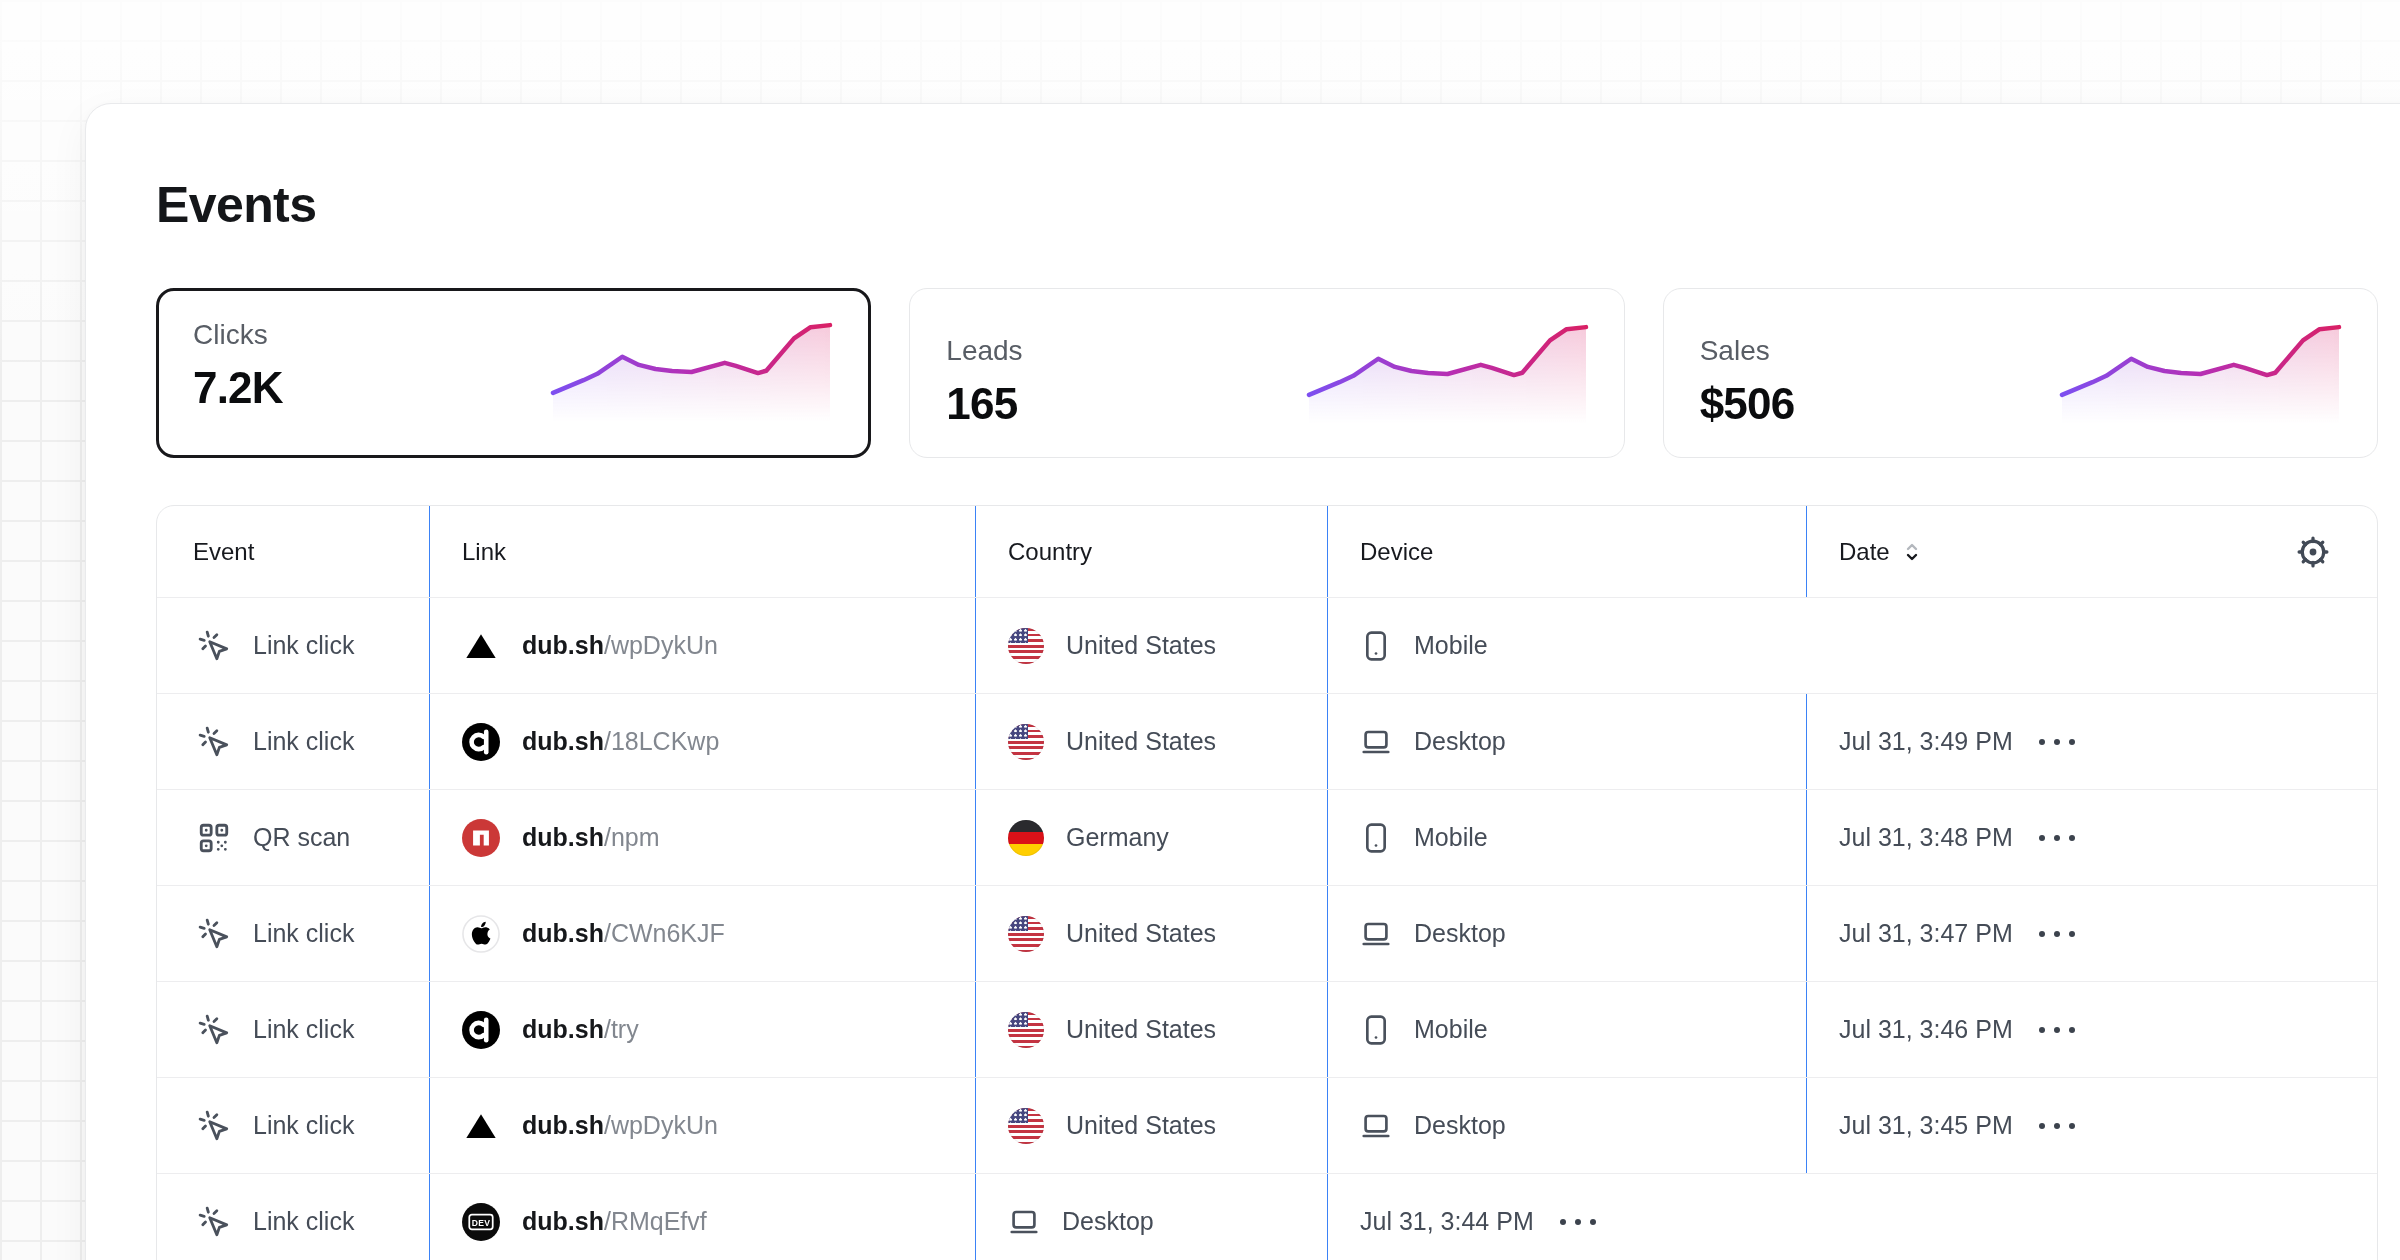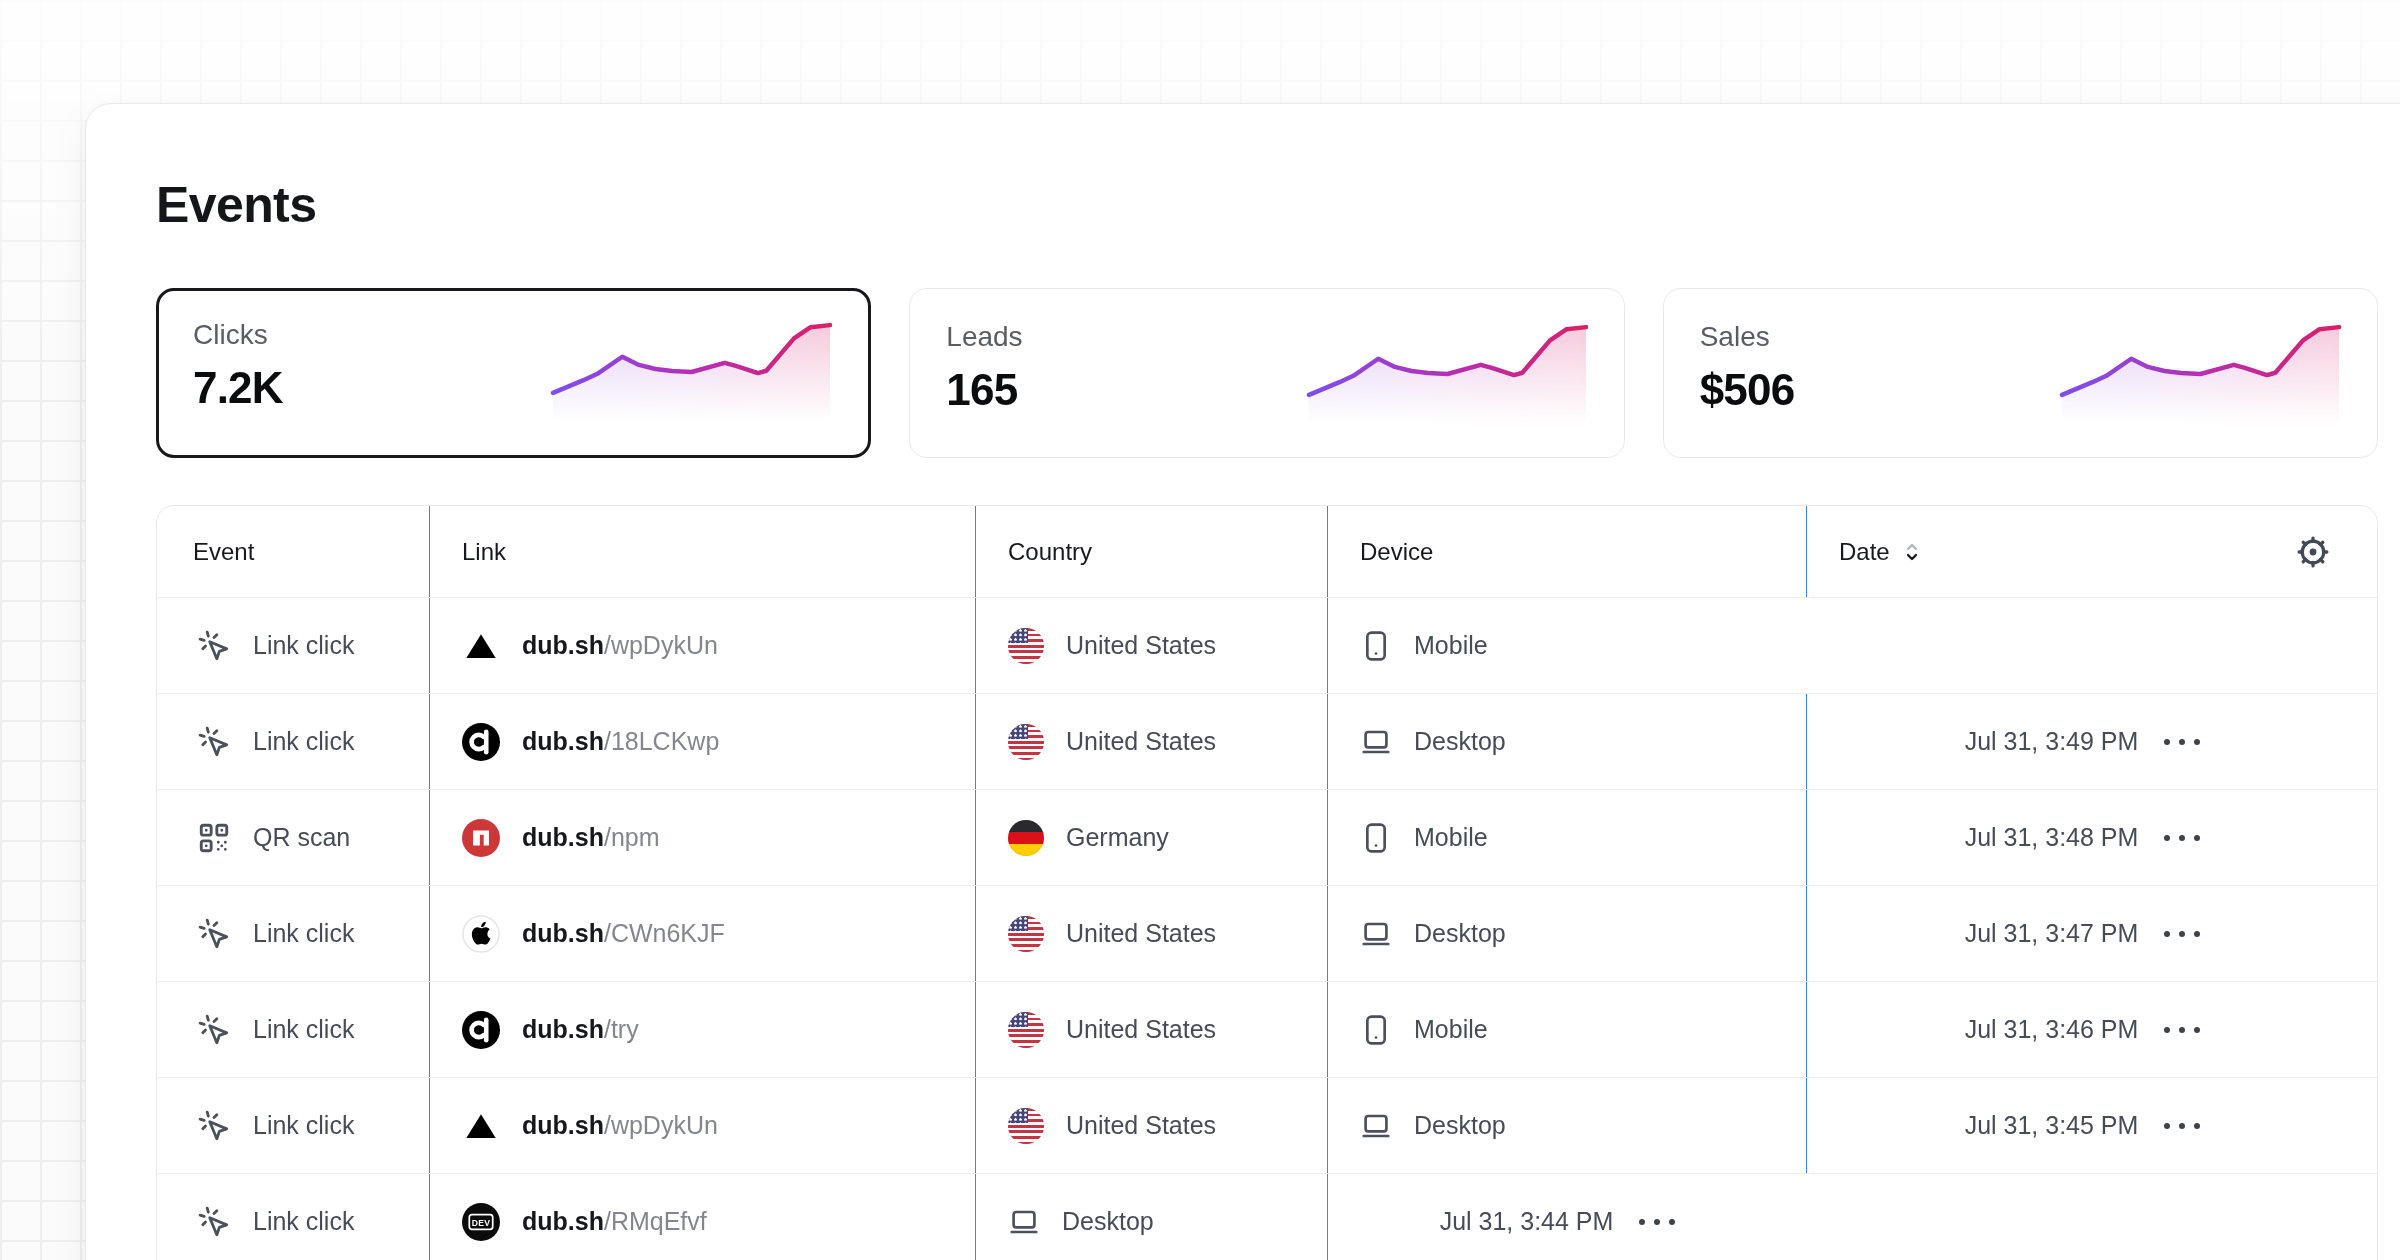--- a/index.html
+++ b/index.html
@@ -22,39 +22,39 @@
     background:#ffffff; border:1px solid #e9eaec; border-radius:26px;
     box-shadow:0 14px 40px rgba(0,0,0,0.05), 0 3px 8px rgba(0,0,0,0.03);
   }
   .card-inner { padding:72px 0 0 70px; width:2292px; }
 
   .page-title { font-size:50px; font-weight:700; letter-spacing:-0.6px; color:#141619; }
 
   
   .stats { display:flex; gap:38px; margin-top:54px; width:2222px; }
   .stat-card { position:relative; flex:1; height:170px; background:#fff;
-    border:1px solid #e7e8ea; border-radius:18px; padding:32px 36px; cursor:pointer; }
+    border:1px solid #e7e8ea; border-radius:18px; padding:46px 36px; cursor:pointer; }
   .stat-card.selected { border:3px solid #18181b; padding:28px 34px; }
   .stat-label { font-size:28px; color:#585d65; }
   .stat-value { font-size:44px; font-weight:700; letter-spacing:-0.8px; color:#0b0c0e; margin-top:12px; }
   .spark { position:absolute; right:38px; bottom:34px; width:277px; height:102px; }
   .spark svg { width:100%; height:100%; display:block; overflow:visible; }
 
   
   .events-table { margin-top:47px; width:2222px; background:#fff;
     border:1px solid #e7e8ea; border-radius:18px 18px 0 0; overflow:hidden; }
   .t-row { display:grid; grid-template-columns:272px 546px 352px 479px 1fr; align-items:stretch; }
   .t-head .cell { height:91px; font-size:24px; color:#17191e; }
   .t-body-row { border-top:1px solid #ededef; }
   .t-body-row .cell { height:95px; }
   .cell { display:flex; align-items:center; gap:22px; border-left:1px solid #3b82f6;
     padding-left:32px; font-size:25px; color:#454c57; min-width:0; }
   .t-row .cell:first-child { border-left:none; padding-left:40px; }
   .t-head .cell:first-child { padding-left:36px; }
-  .c-date { justify-content:center; padding-right:47px; }
+  .c-date { justify-content:flex-start; padding-right:47px; }
 
   .evicon  { width:34px; height:34px; flex-shrink:0; display:flex; }
   .devicon { width:32px; height:32px; flex-shrink:0; display:flex; }
   .favicon { width:38px; height:38px; flex-shrink:0; display:flex; align-items:center; justify-content:center; }
   .favicon svg { width:100%; height:100%; }
   .favicon.tri svg { width:36px; height:32px; }
 
   .linktext { white-space:nowrap; }
   .linktext b { font-weight:700; color:#16181b; }
   .linktext i { font-style:normal; color:#82878f; }

